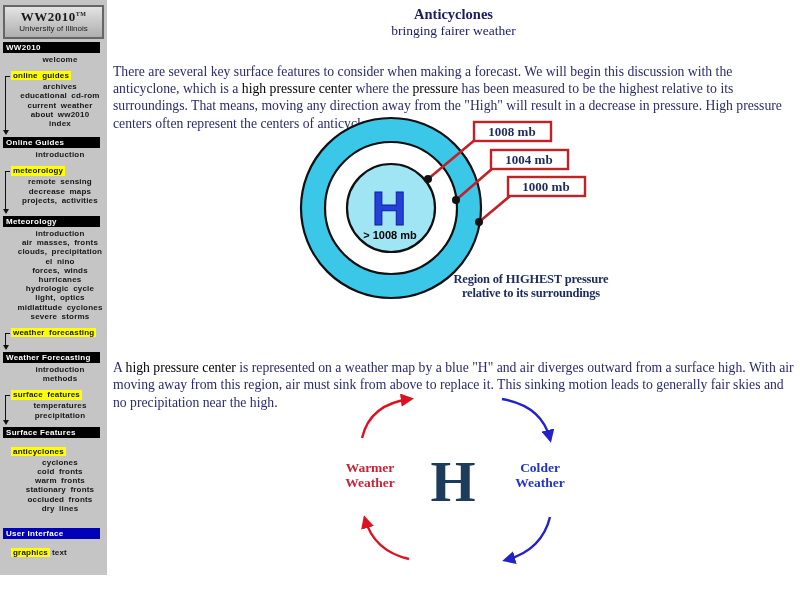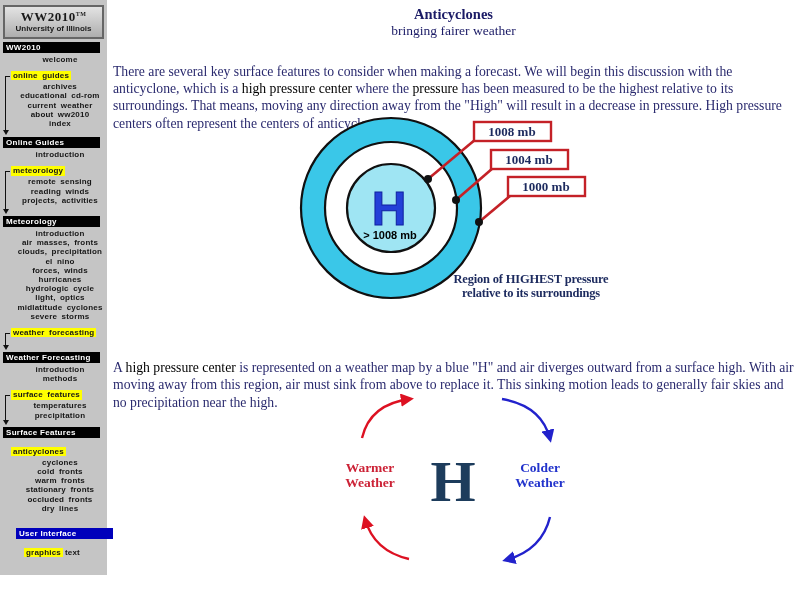--- a/index.html
+++ b/index.html
@@ -6,28 +6,28 @@
   #page{position:relative;width:800px;height:600px;overflow:hidden;background:#ffffff;
         font-family:"Liberation Serif",serif;}
   
   #sidebar{position:absolute;left:0;top:0;width:107px;height:575px;background:#c5c5c5;
            font-family:"Liberation Sans",sans-serif;}
   #logo{margin:5px 3px 0 3px;height:30px;border:2px solid #666;
         background:linear-gradient(#e3e3e3,#aeaeae);text-align:center;cursor:pointer;}
   .logo-title{font-family:"Liberation Serif",serif;font-weight:bold;font-size:13px;color:#1a1a1a;
               line-height:15px;letter-spacing:.5px;}
   .logo-title sup{font-size:6px;}
-  .logo-sub{font-size:8px;font-weight:bold;color:#1a1a1a;line-height:9px;}
+  .logo-sub{font-size:8px;font-weight:normal;color:#1a1a1a;line-height:9px;}
   .nav-section{position:relative;}
   .nav-section:nth-of-type(1){margin-top:3px;}
   .nav-section:nth-of-type(2){margin-top:9px;}
   .nav-section:nth-of-type(3){margin-top:11px;}
   .nav-section:nth-of-type(4){margin-top:13px;}
   .nav-section:nth-of-type(5){margin-top:7px;}
-  .nav-section:nth-of-type(6){margin-top:15px;padding-left:13px;}
+  .nav-section:nth-of-type(6){margin-top:15px;}
   .nav-header{height:11px;line-height:11px;margin-left:3px;width:94px;padding-left:3px;
               background:#000;color:#fff;font-size:8px;font-weight:bold;letter-spacing:.3px;}
   .nav-header.blue{background:#0000bb;}
   .nav-items{margin:2px 0 0 13px;}
   .nav-item{display:block;font-size:8px;font-weight:bold;color:#161616;line-height:9.2px;
             letter-spacing:.2px;word-spacing:2px;text-decoration:none;cursor:pointer;white-space:nowrap;text-align:center;}
   .nav-item.hl{background:#ffff00;display:inline-block;padding:0 2px;margin-left:-2px;}
   .nav-item.hl::after{content:"";display:block;}
   .nav-items.inline .nav-item{display:inline-block;margin-right:2px;}
   .conn-line{position:absolute;width:0;border-left:1px solid #111;}
@@ -61,21 +61,21 @@
       <div class="logo-title"><span>WW2010</span><sup>TM</sup></div>
       <div class="logo-sub">University of Illinois</div>
     </div>
     <div id="nav">
         <div class="nav-section">
           <div class="nav-header">WW2010</div>
           <div class="nav-items"><a class="nav-item">welcome</a><a class="nav-item hl">online guides</a><a class="nav-item">archives</a><a class="nav-item">educational cd-rom</a><a class="nav-item">current weather</a><a class="nav-item">about ww2010</a><a class="nav-item">index</a></div>
         </div>
         <div class="nav-section">
           <div class="nav-header">Online Guides</div>
-          <div class="nav-items"><a class="nav-item">introduction</a><a class="nav-item hl">meteorology</a><a class="nav-item">remote sensing</a><a class="nav-item">reading winds</a><a class="nav-item">projects, activities</a></div>
+          <div class="nav-items"><a class="nav-item">introduction</a><a class="nav-item hl">meteorology</a><a class="nav-item">remote sensing</a><a class="nav-item">decrease maps</a><a class="nav-item">projects, activities</a></div>
         </div>
         <div class="nav-section">
           <div class="nav-header">Meteorology</div>
           <div class="nav-items"><a class="nav-item">introduction</a><a class="nav-item">air masses, fronts</a><a class="nav-item">clouds, precipitation</a><a class="nav-item">el nino</a><a class="nav-item">forces, winds</a><a class="nav-item">hurricanes</a><a class="nav-item">hydrologic cycle</a><a class="nav-item">light, optics</a><a class="nav-item">midlatitude cyclones</a><a class="nav-item">severe storms</a><a class="nav-item hl">weather forecasting</a></div>
         </div>
         <div class="nav-section">
           <div class="nav-header">Weather Forecasting</div>
           <div class="nav-items"><a class="nav-item">introduction</a><a class="nav-item">methods</a><a class="nav-item hl">surface features</a><a class="nav-item">temperatures</a><a class="nav-item">precipitation</a></div>
         </div>
         <div class="nav-section">

